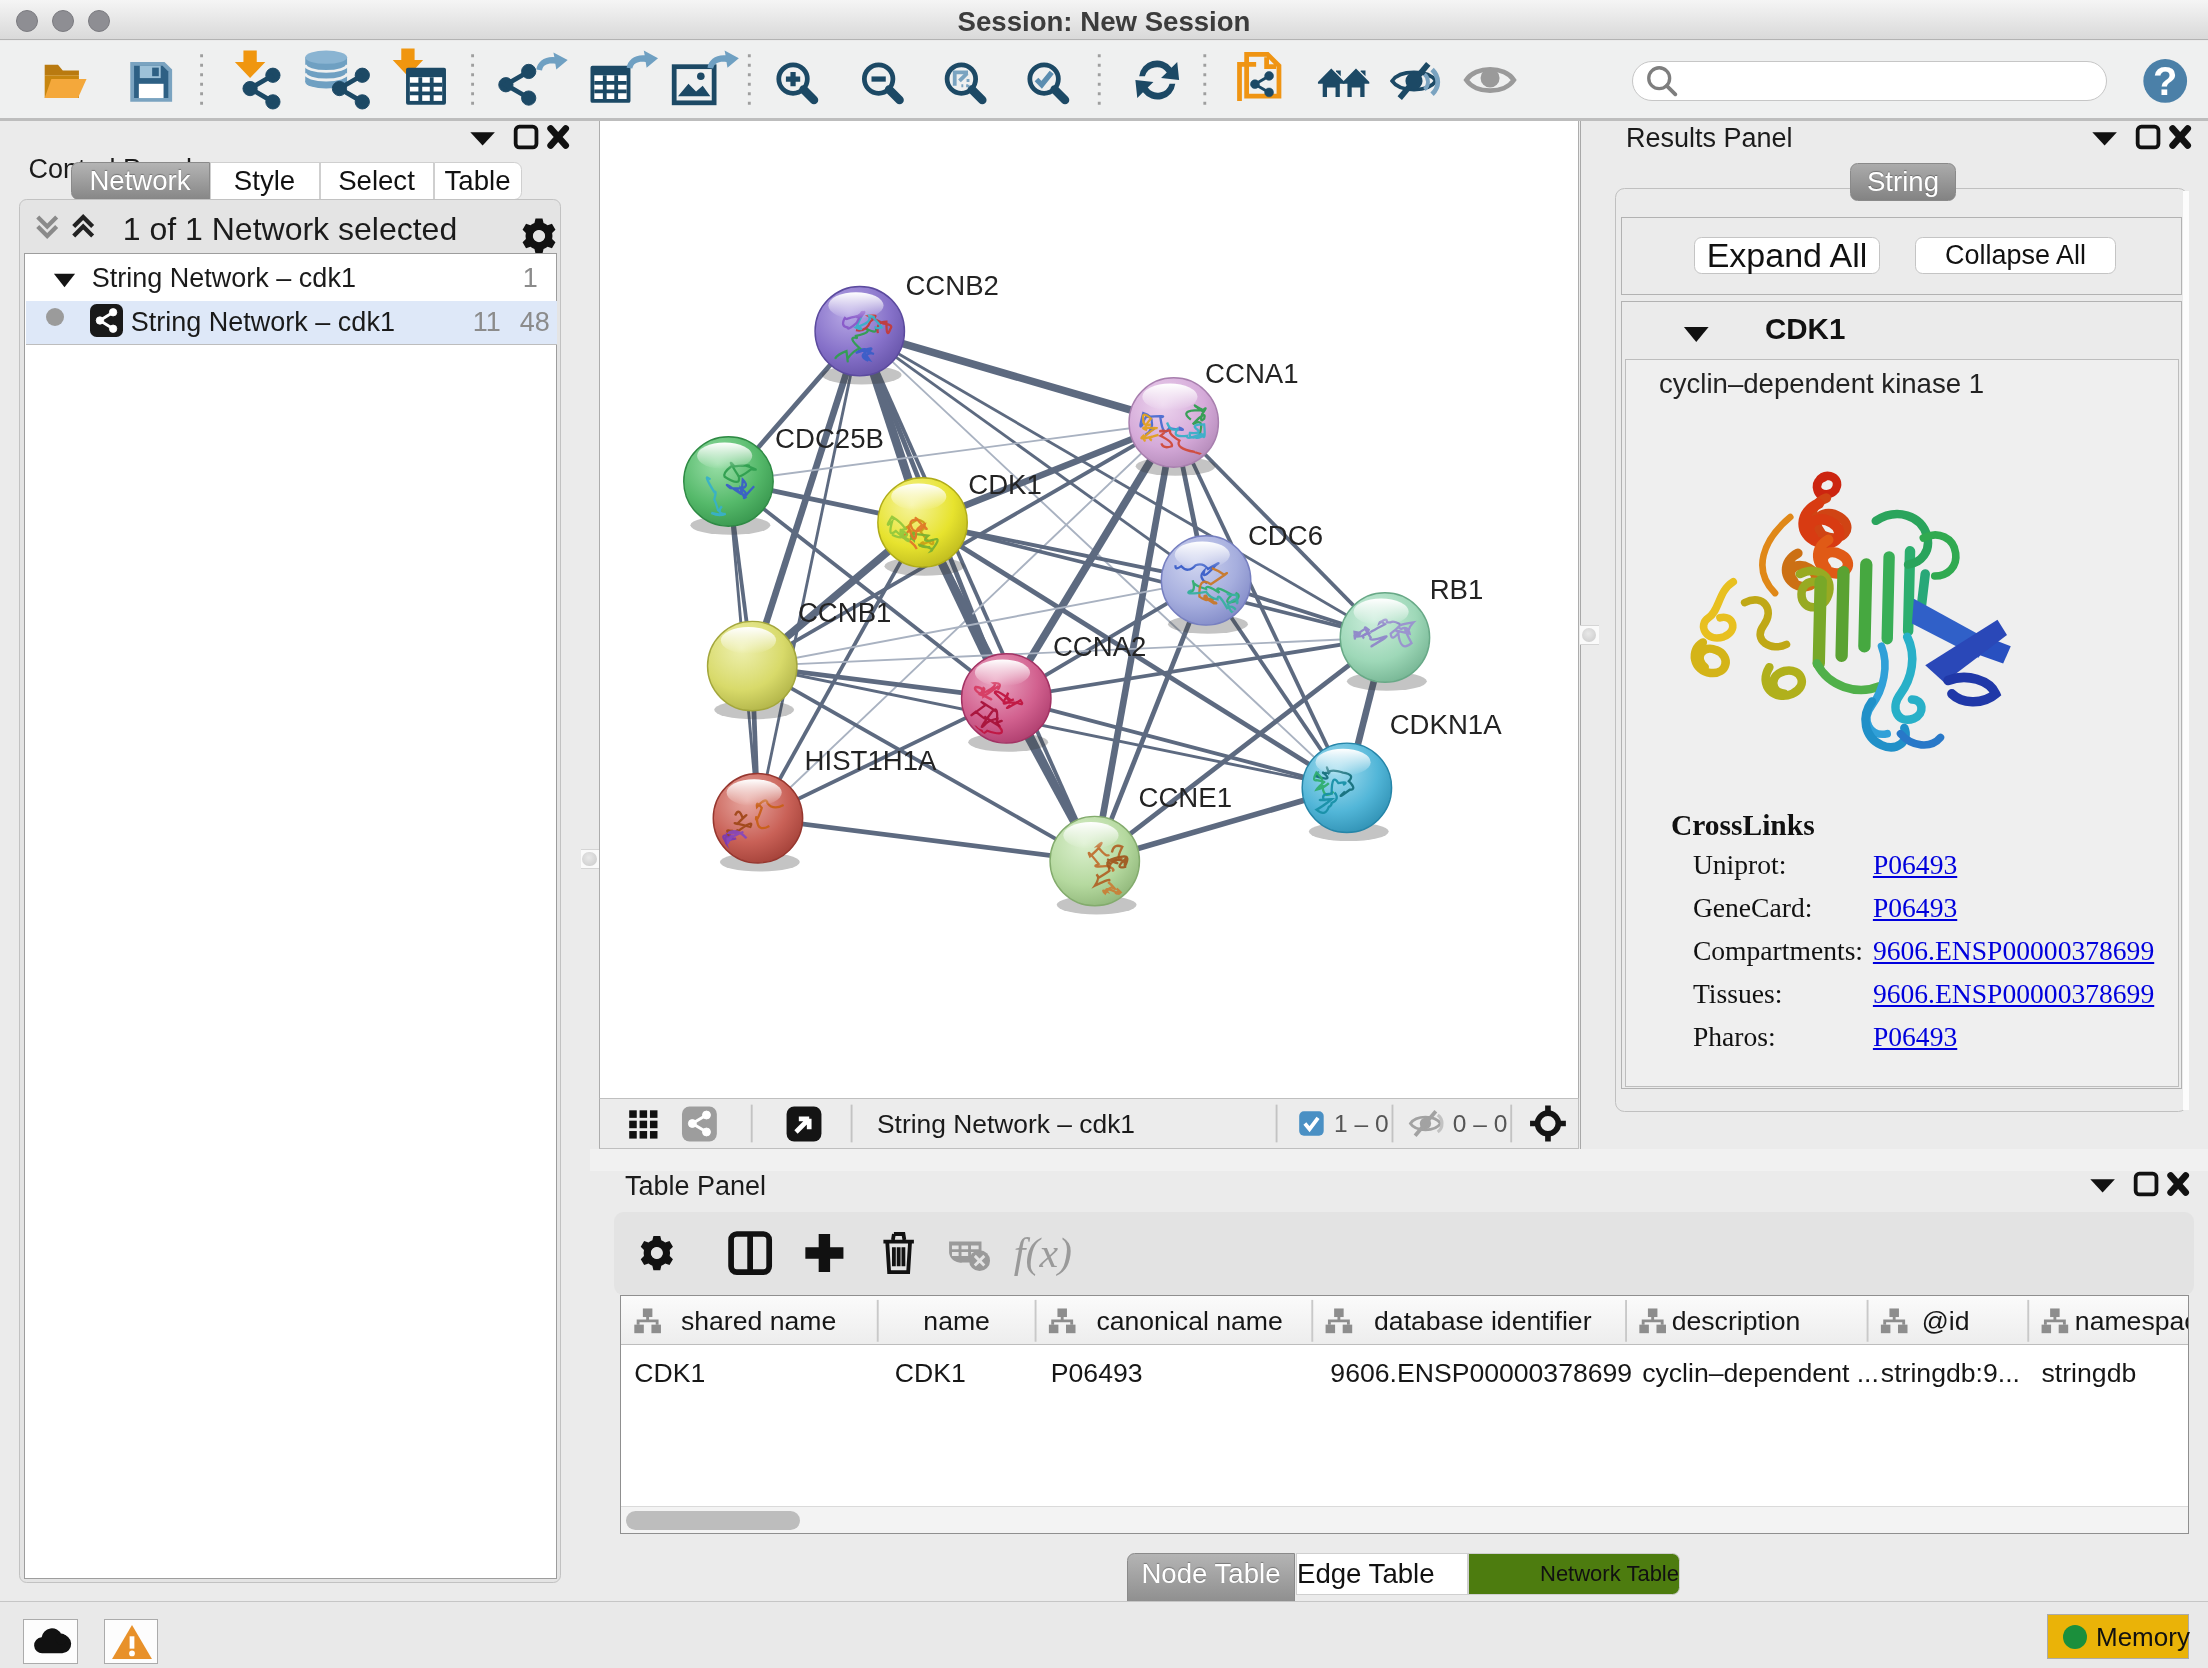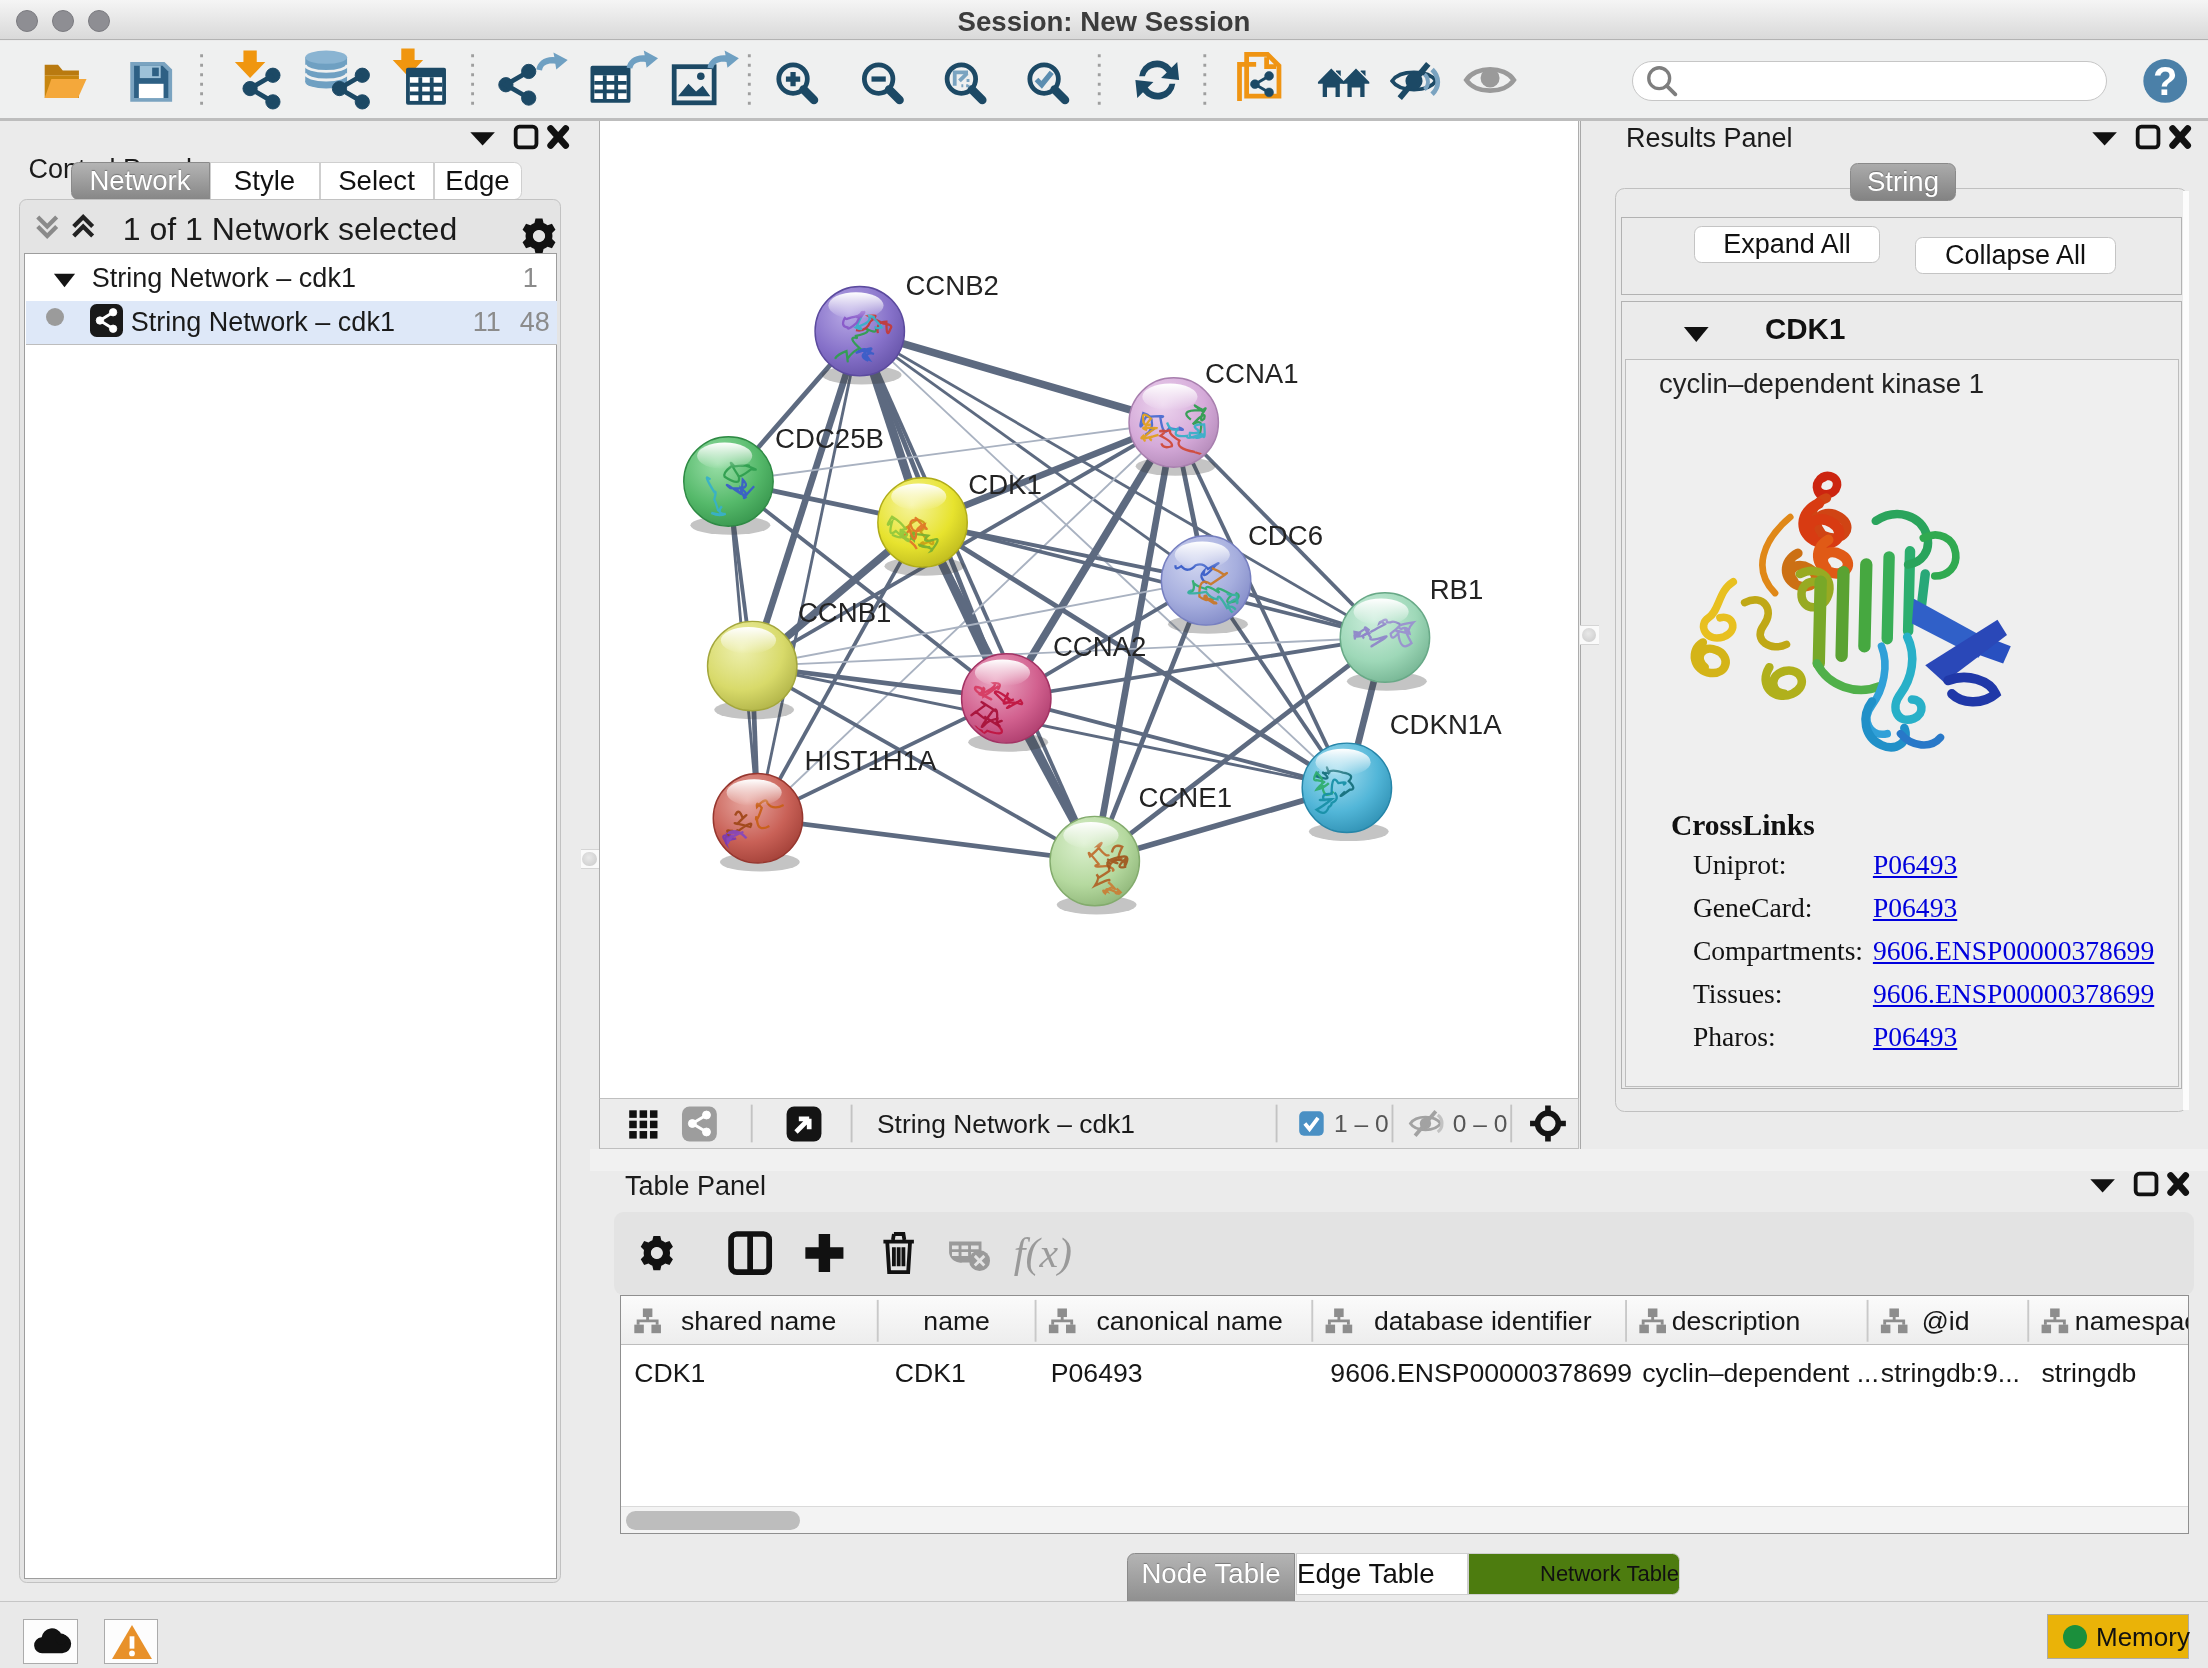--- a/index.html
+++ b/index.html
@@ -218,21 +218,21 @@
 <div class="abs" id="cpanel">
   <div class="ptitle" style="position:absolute;left:19px;top:2.9px;margin-top:32px;">Control Panel</div>
   <svg width="114" height="34" viewBox="0 0 120 36" style="position:absolute;left:460px;top:1.9px;">
     <path d="M0 12 L26 12 L13 26 Z" fill="#111"></path>
     <rect x="48" y="6" width="22" height="22" rx="4" fill="none" stroke="#111" stroke-width="4"></rect>
     <path d="M85 8 L101 26 M101 8 L85 26" stroke="#111" stroke-width="7" stroke-linecap="round"></path>
   </svg>
   <div class="tab tabsel" style="left:61px;width:139px;border-radius:7.6px 0 0 7.6px;">Network</div>
   <div class="tab" style="left:200px;width:110px;">Style</div>
   <div class="tab" style="left:310px;width:114px;">Select</div>
-  <div class="tab" style="left:424px;width:88px;border-radius:0 7.6px 7.6px 0;">Edge</div>
+  <div class="tab" style="left:424px;width:88px;border-radius:0 7.6px 7.6px 0;">Table</div>
   <div id="cp-box">
     <div id="cp-sub">
       <svg width="95" height="53" viewBox="0 0 100 56" style="position:absolute;left:9.5px;top:0;">
         <path d="M8 18 L18 28 L28 18 M8 28 L18 38 L28 28" stroke="#8a8a8a" stroke-width="4.5" fill="none"></path>
         <path d="M46 28 L56 18 L66 28 M46 38 L56 28 L66 38" stroke="#222" stroke-width="4.5" fill="none"></path>
       </svg>
       <div style="position:absolute;left:0;top:11.4px;width:100%;text-align:center;font-size:32px;color:#1b1b1b;">1 of 1 Network selected</div>
       <svg width="42" height="42" viewBox="0 0 24 24" style="position:absolute;left:498px;top:15px;">
         <path fill="#111" d="M12 8.5 A3.5 3.5 0 1 0 12 15.5 A3.5 3.5 0 1 0 12 8.5 M10 2 L14 2 L14.6 4.6 A7.5 7.5 0 0 1 16.9 5.9 L19.4 5 L21.4 8.4 L19.5 10.3 A7.6 7.6 0 0 1 19.5 13.7 L21.4 15.6 L19.4 19 L16.9 18.1 A7.5 7.5 0 0 1 14.6 19.4 L14 22 L10 22 L9.4 19.4 A7.5 7.5 0 0 1 7.1 18.1 L4.6 19 L2.6 15.6 L4.5 13.7 A7.6 7.6 0 0 1 4.5 10.3 L2.6 8.4 L4.6 5 L7.1 5.9 A7.5 7.5 0 0 1 9.4 4.6 Z"></path>
         <circle cx="12" cy="12" r="3.3" fill="#e4e4e4"></circle>
@@ -610,21 +610,21 @@
   <div class="ptitle" style="position:absolute;left:45px;top:3.8px;">Results Panel</div>
   <svg width="114" height="34" viewBox="0 0 120 36" style="position:absolute;left:511px;top:1.9px;">
     <path d="M0 12 L26 12 L13 26 Z" fill="#111"></path>
     <rect x="48" y="6" width="22" height="22" rx="4" fill="none" stroke="#111" stroke-width="4"></rect>
     <path d="M85 8 L101 26 M101 8 L85 26" stroke="#111" stroke-width="7" stroke-linecap="round"></path>
   </svg>
   <div style="position:absolute;left:34px;top:69px;width:573px;height:924px;background:#ebebeb;border:1px solid #c0c0c0;border-radius:9.5px;"></div>
   <div style="position:absolute;left:602px;top:72px;width:5.7px;height:919px;background:#fcfcfc;"></div>
   <div style="position:absolute;left:269px;top:44px;width:106px;height:38px;background:linear-gradient(#ababab,#838383);border:1px solid #8a8a8a;border-radius:7.6px;color:#fff;font-size:27.6px;text-align:center;line-height:36px;text-shadow:0 -1px 1px rgba(0,0,0,.3);">String</div>
   <div style="position:absolute;left:40px;top:98px;width:561px;height:78px;border:1px solid #b2b2b2;background:#ebebeb;">
-    <div style="position:absolute;left:72px;top:8px;width:186px;height:37px;background:#fff;border:1px solid #c4c4c4;border-radius:7.6px;font-size:27px;text-align:center;line-height:35px;color:#111;">Expand All</div>
+    <div style="position:absolute;left:72px;top:19px;width:186px;height:37px;background:#fff;border:1px solid #c4c4c4;border-radius:7.6px;font-size:34px;text-align:center;line-height:35px;color:#111;">Expand All</div>
     <div style="position:absolute;left:293px;top:19px;width:201px;height:37px;background:#fff;border:1px solid #c4c4c4;border-radius:7.6px;font-size:27px;text-align:center;line-height:35px;color:#111;">Collapse All</div>
   </div>
   <div style="position:absolute;left:40px;top:182px;width:561px;height:788px;border:1px solid #b2b2b2;background:#ebebeb;">
     <svg width="28.5" height="23" viewBox="0 0 30 24" style="position:absolute;left:60px;top:21px;">
         <path d="M2 4 L28 4 L15 20 Z" fill="#111"></path>
       </svg>
     <div style="position:absolute;left:143px;top:9.5px;font-size:29.5px;font-weight:bold;color:#111;">CDK1</div>
     <div style="position:absolute;left:2.9px;top:57px;width:554px;height:728px;border:1px solid #bdbdbd;background:#efefef;">
       <div style="position:absolute;left:33px;top:7.6px;font-size:27.6px;color:#222;text-align:center;">cyclin–dependent kinase 1</div>
       <svg width="354" height="307" viewBox="0 0 372 323" style="position:absolute;left:50px;top:100px;">

